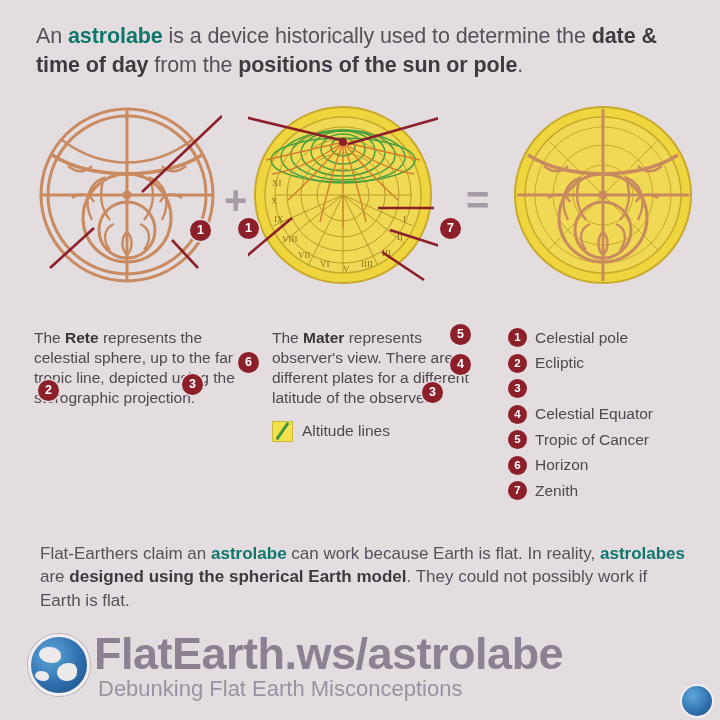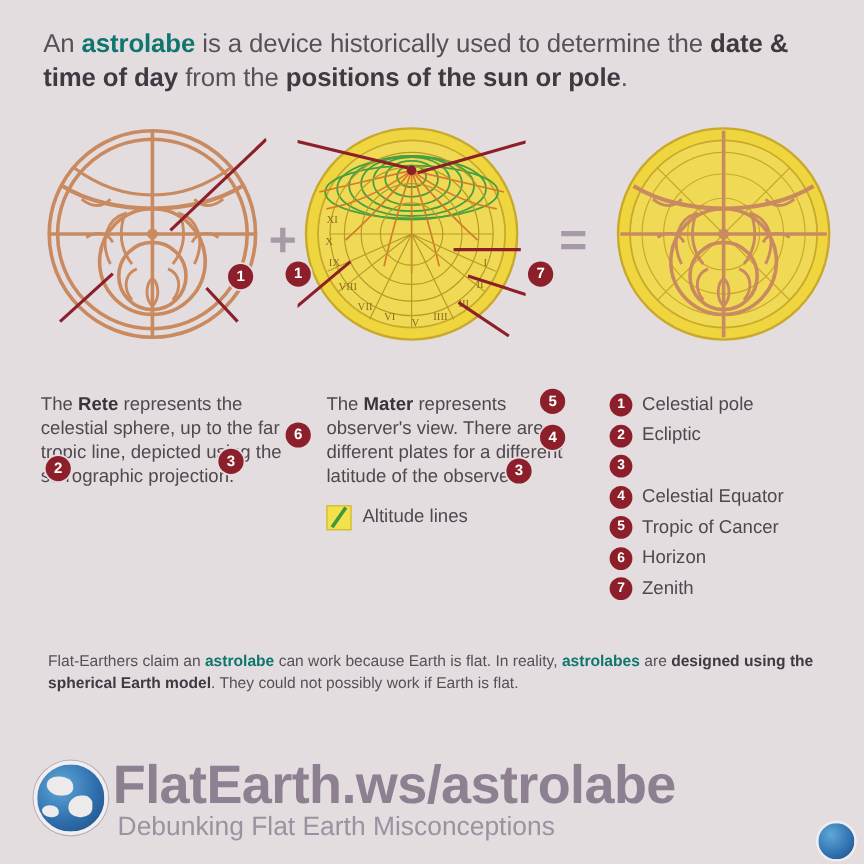--- a/index.html
+++ b/index.html
@@ -140,21 +140,21 @@
     text-align: center;
     flex: none;
   }
 
   
   .footer-text {
     position: absolute;
     left: 40px;
     top: 542px;
     width: 648px;
-    font-size: 13px;
+    font-size: 17px;
     line-height: 1.38;
     color: #57505a;
   }
   .footer-text b { font-weight: bold; color: #3f3a42; }
 
   
   .brand {
     position: absolute;
     left: 0;
     top: 630px;

